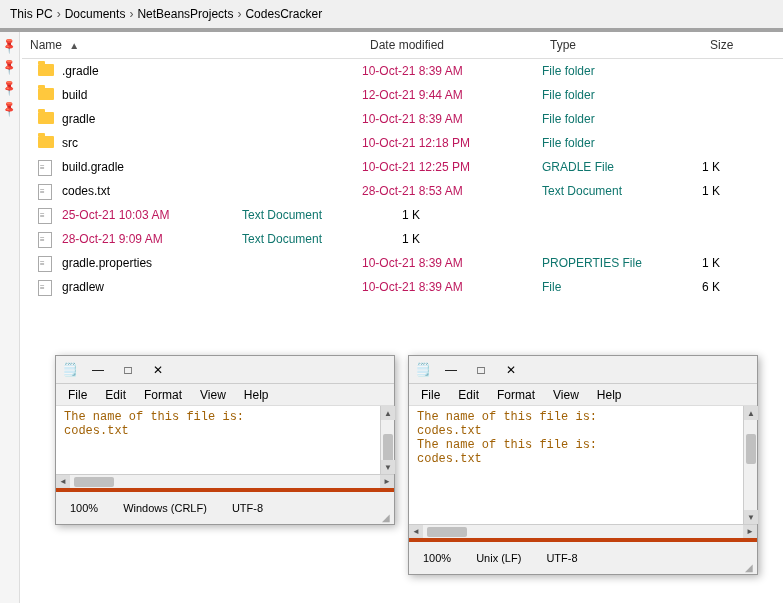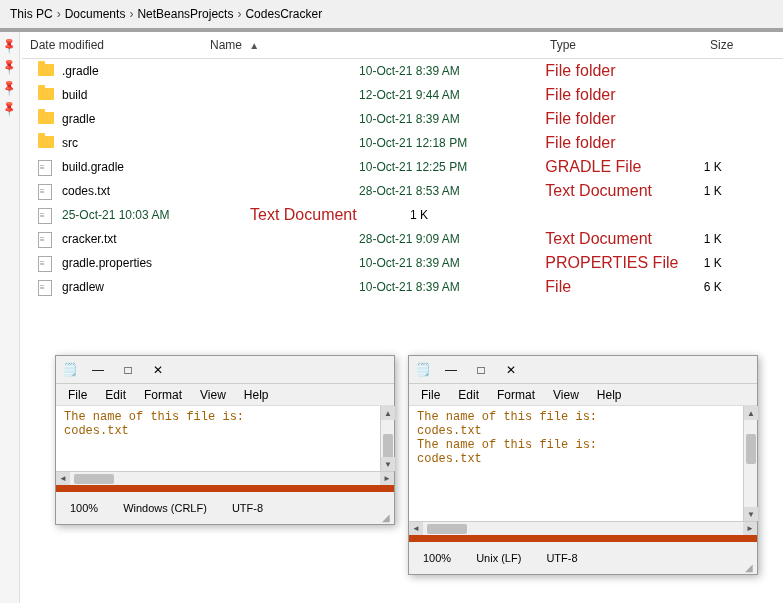--- a/index.html
+++ b/index.html
@@ -109,22 +109,22 @@
     .doc-icon::after {
       content: '≡';
       position: absolute;
       top: 2px;
       left: 1px;
       font-size: 8px;
       color: #888;
     }
 
     .file-name { width: 300px; font-size: 12px; color: #000; }
-    .file-date { width: 180px; font-size: 12px; color: #14532d; }
-    .file-type { width: 160px; font-size: 16px; color: #b91c1c; margin-left: 8px; }
+    .file-date { width: 180px; font-size: 12px; color: #be185d; }
+    .file-type { width: 160px; font-size: 12px; color: #0f766e; }
     .file-size { width: 80px; font-size: 12px; color: #000; }
 
     
     .side-pins {
       position: absolute;
       left: 0;
       top: 32px;
       width: 20px;
       bottom: 0;
       background: #f5f5f5;
@@ -282,21 +282,21 @@
       align-items: center;
       justify-content: center;
       font-size: 8px;
       color: #555;
       cursor: pointer;
     }
 
     .notepad-statusbar {
       height: 22px;
       background: #f0f0f0;
-      border-top: 7px solid #c2410c;
+      border-top: 4px solid #c2410c;
       display: flex;
       align-items: center;
       padding: 16px 6px;
       gap: 8px;
       font-size: 11px;
     }
     .status-segment {
       padding: 0 8px;
       border-right: 1px solid #ccc;
       height: 100%;
@@ -333,25 +333,25 @@
   <div class="side-pins">
     <span class="pin-icon">📌</span>
     <span class="pin-icon">📌</span>
     <span class="pin-icon">📌</span>
     <span class="pin-icon">📌</span>
   </div>
 
   <div class="main-area">
 
     <div class="col-headers">
-      <div class="col-header col-date">Date modified</div>
       <div class="col-header col-name">
         <span>Name</span>
         <span class="sort-arrow">▲</span>
       </div>
+      <div class="col-header col-date">Date modified</div>
       <div class="col-header col-type">Type</div>
       <div class="col-header col-size">Size</div>
     </div>
 
     <div class="file-list" id="file-list-container">
     <div class="file-row">
           <span class="file-icon"><span class="folder-icon"></span></span>
           <span class="file-name">.gradle</span>
           <span class="file-date">10-Oct-21 8:39 AM</span>
           <span class="file-type">File folder</span>
@@ -393,21 +393,20 @@
           <span class="file-size">1 K</span>
         </div>
         <div class="file-row">
           <span class="file-icon"><span class="doc-icon"></span></span>
           <span class="file-date">25-Oct-21 10:03 AM</span>
           <span class="file-type">Text Document</span>
           <span class="file-size">1 K</span>
         </div>
         <div class="file-row">
           <span class="file-icon"><span class="doc-icon"></span></span>
-          <span class="file-name">cracker.txt</span>
           <span class="file-date">28-Oct-21 9:09 AM</span>
           <span class="file-type">Text Document</span>
           <span class="file-size">1 K</span>
         </div>
         <div class="file-row">
           <span class="file-icon"><span class="doc-icon"></span></span>
           <span class="file-name">gradle.properties</span>
           <span class="file-date">10-Oct-21 8:39 AM</span>
           <span class="file-type">PROPERTIES File</span>
           <span class="file-size">1 K</span>

